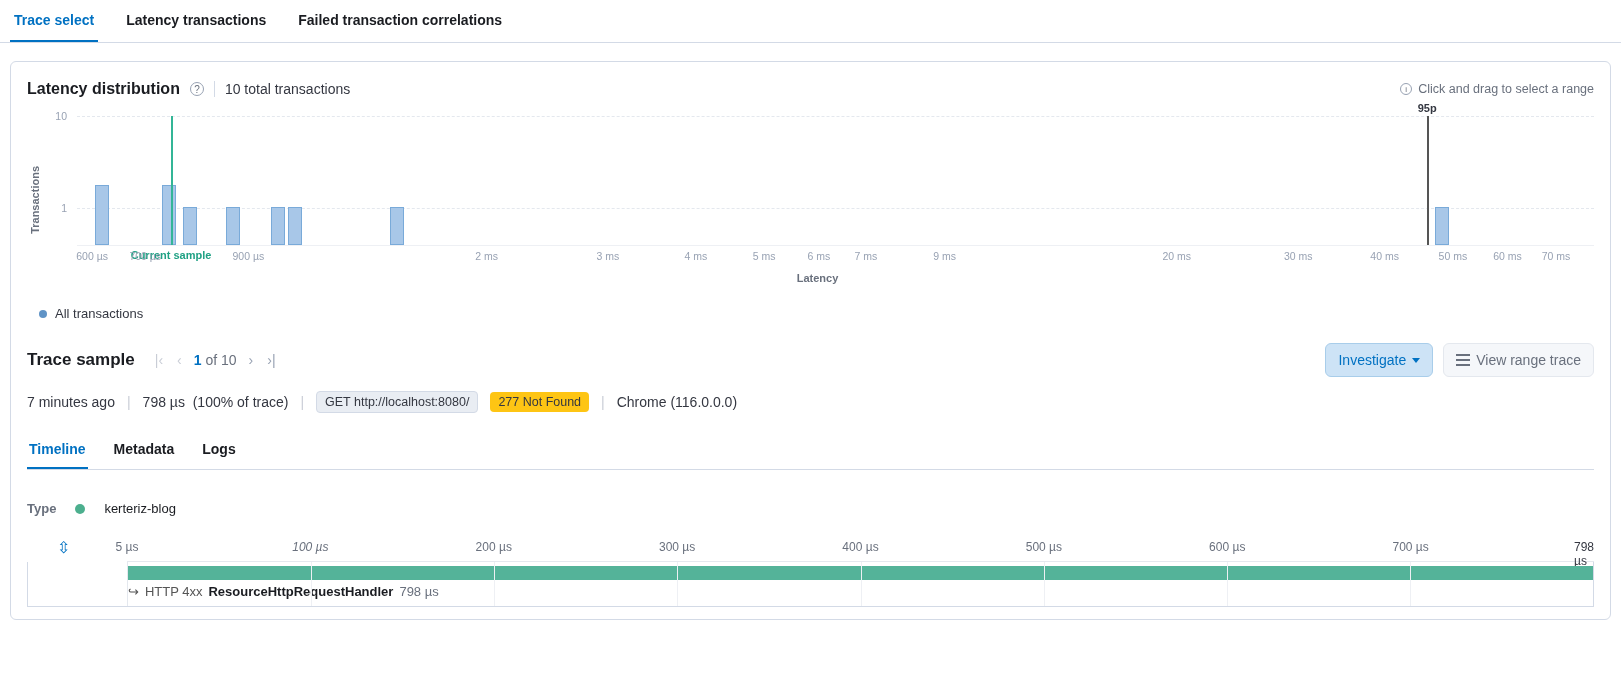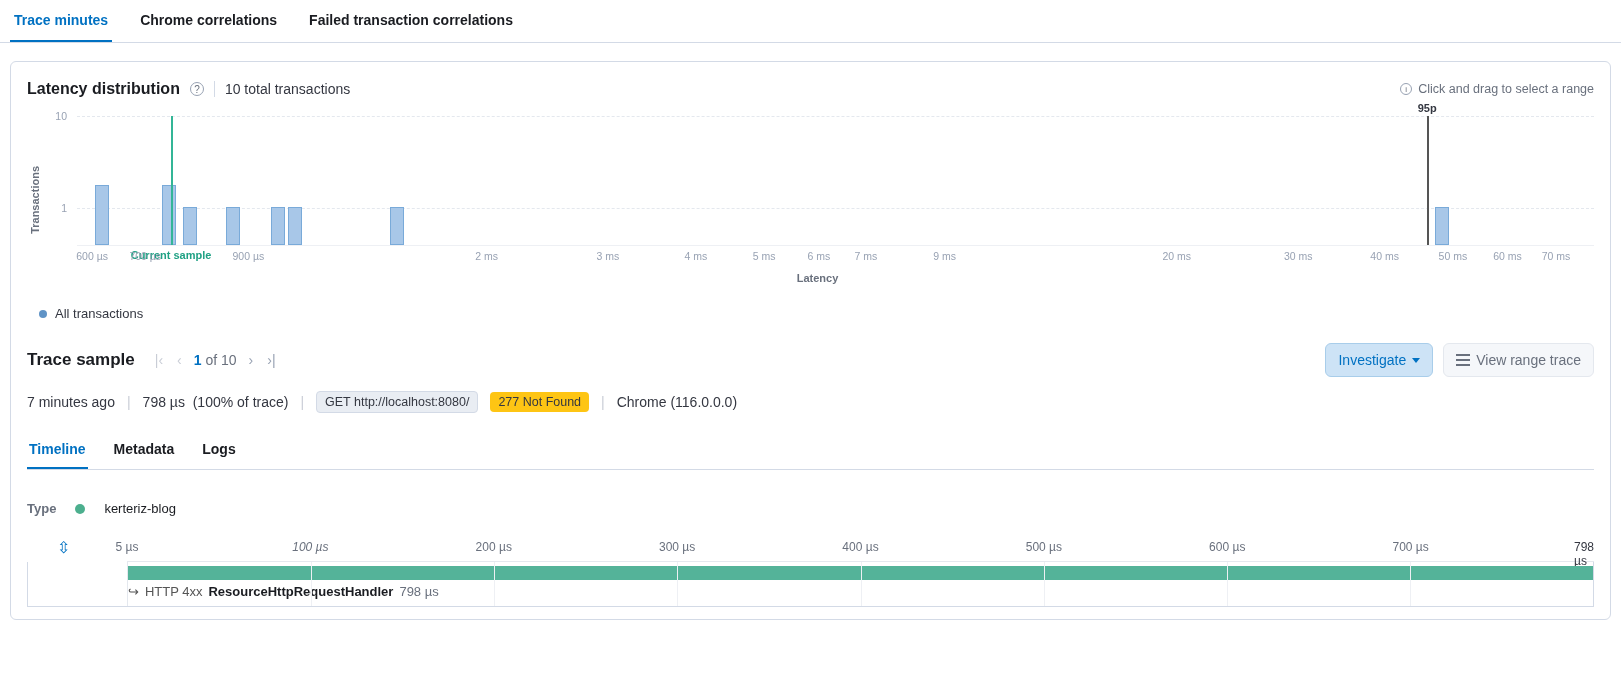--- a/index.html
+++ b/index.html
@@ -95,22 +95,22 @@
 .span-label-row { position: absolute; left: 0; top: 22px; display: flex; align-items: center; gap: 6px; font-size: 13px; white-space: nowrap; }
 .redo-icon { font-size: 13px; color: #555; }
 .http-badge { color: #555; }
 .span-name { font-weight: 700; color: #1a1c21; }
 .span-dur { color: #69707d; }
 </style>
 </head>
 <body>
 
 <div class="top-tabs">
-  <div class="top-tab active">Trace minutes</div>
-  <div class="top-tab">Chrome correlations</div>
+  <div class="top-tab active">Trace select</div>
+  <div class="top-tab">Latency transactions</div>
   <div class="top-tab">Failed transaction correlations</div>
 </div>
 
 <div class="panel">
 
   <div class="latency-header">
     <div class="latency-header-left">
       <span class="latency-title">Latency distribution</span>
       <span class="help-icon">?</span>
       <span class="vsep"></span>

